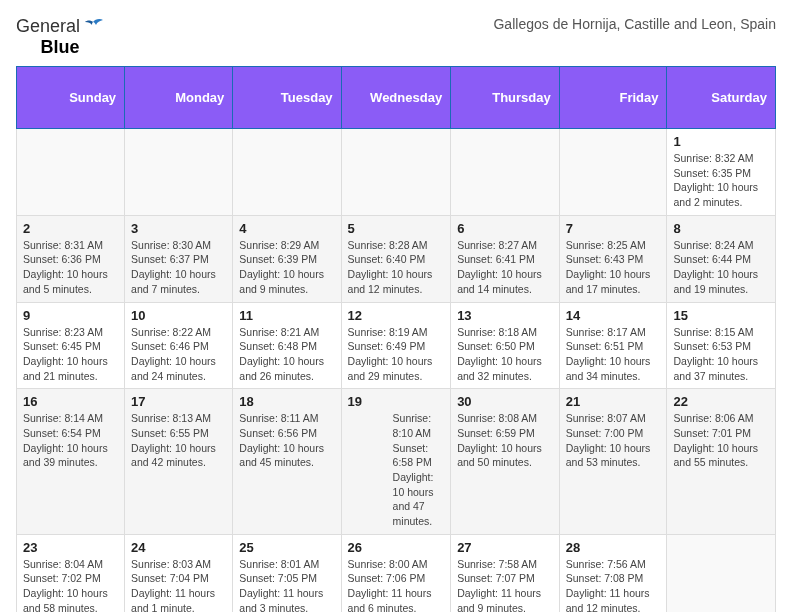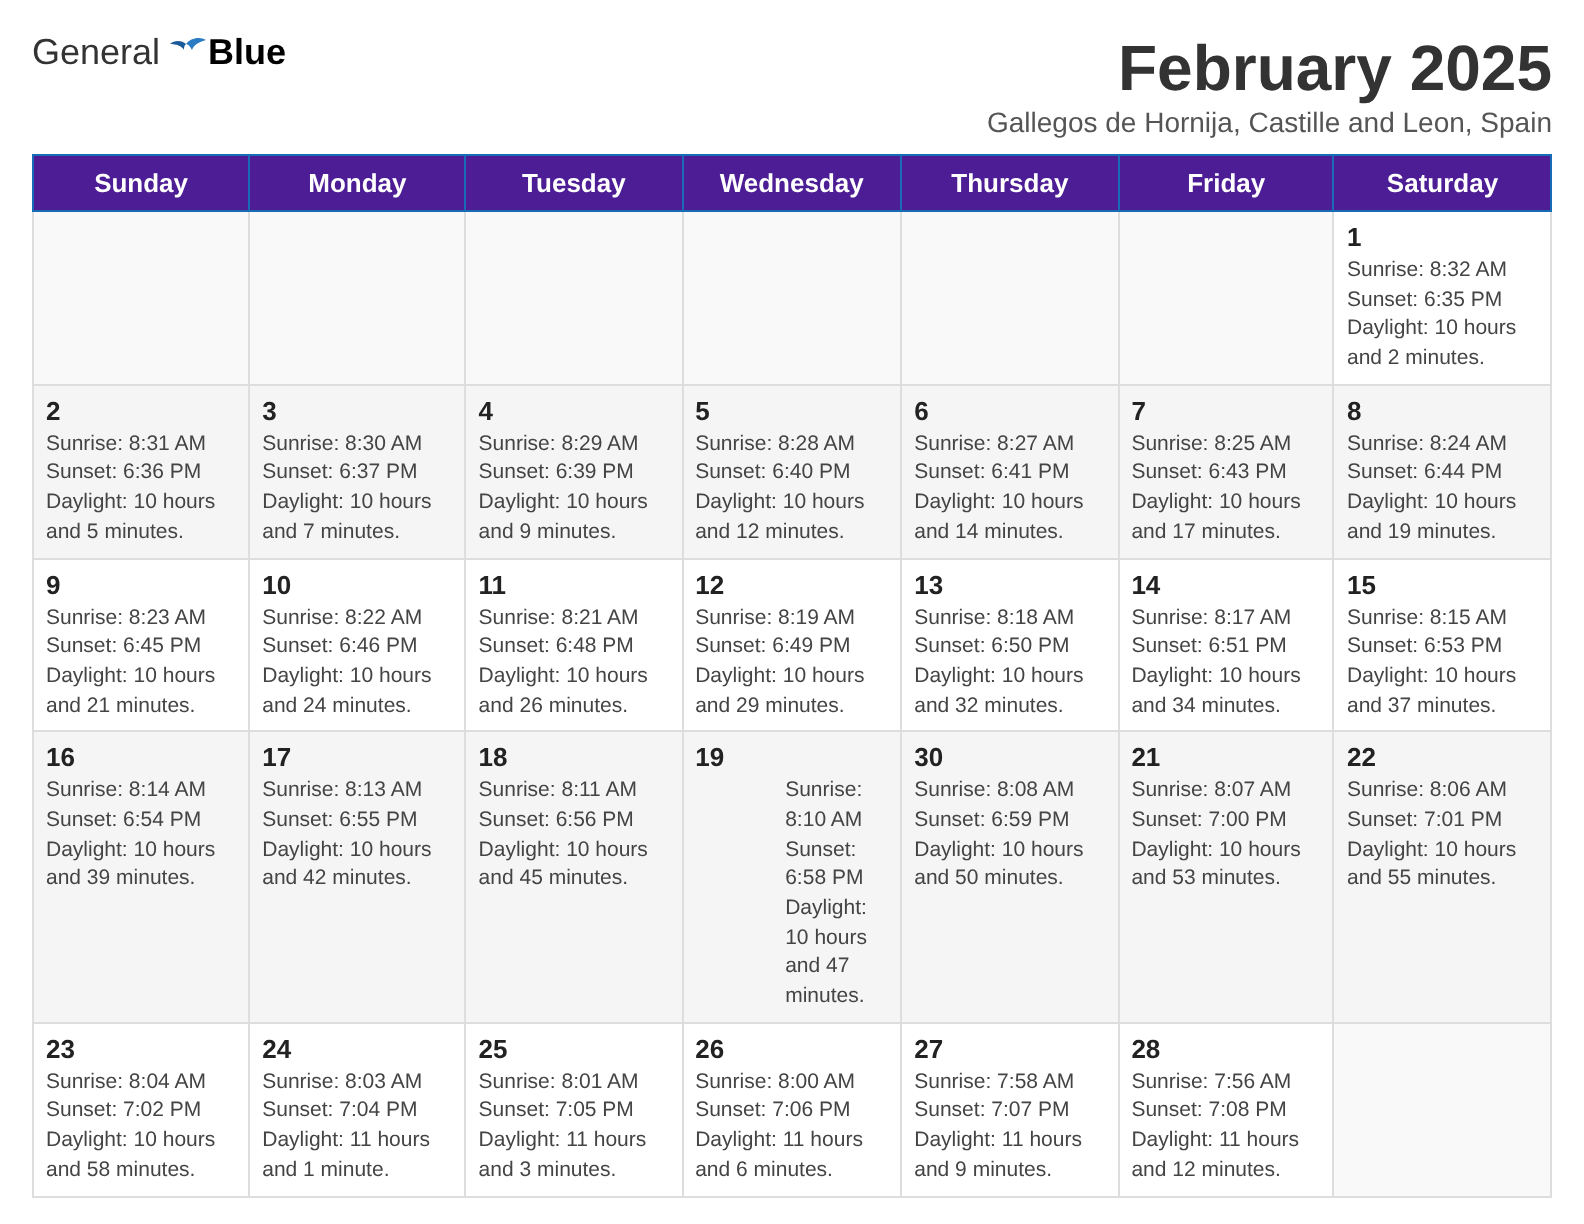--- a/index.html
+++ b/index.html
@@ -11,21 +11,21 @@
       padding: 16px;
     }
     .header {
       display: flex;
       justify-content: space-between;
       align-items: flex-start;
       margin-bottom: 8px;
     }
     .logo {
       display: flex;
-      flex-direction: row;
+      flex-direction: column;
       align-items: center;
     }
     .logo-row {
       display: flex;
       align-items: center;
       gap: 2px;
     }
     .title-section {
       text-align: right;
     }
@@ -37,26 +37,26 @@
     .location {
       font-size: 14px;
       color: #555;
     }
     .calendar {
       width: 100%;
       border-collapse: collapse;
       border: 1px solid #ccc;
     }
     .calendar th {
-      background-color: #4c1d95;
+      background-color: #8b5cf6;
       color: white;
-      padding: 6px 8px;
+      padding: 23px 8px;
       font-size: 13px;
       font-weight: bold;
-      text-align: center;
+      text-align: right;
       border: 1px solid #1a6bb5;
     }
     .calendar td {
       vertical-align: top;
       border: 1px solid #ddd;
       padding: 5px 6px;
       width: 110px;
       min-height: 90px;
       font-size: 11px;
       color: #333;
@@ -94,21 +94,20 @@
       <svg width="22" height="18" viewBox="0 0 22 18">
         <path d="M11 4 C13 1, 18 0, 21 2 C18 3, 15 4, 14 7 C13 5, 12 4, 11 4Z" fill="#2a7ac4"></path>
         <path d="M11 4 C9 2, 5 2, 3 4 C6 4, 9 5, 10 7 C10 5, 10.5 4.5, 11 4Z" fill="#1a5a9a"></path>
       </svg>
     </div>
     <div>
       <span style="font-size:18px;color:#000000;font-weight:bold;">Blue</span>
     </div>
   </div>
   <div class="title-section">
-    <div class="month-year">February 2025</div>
     <div class="location">Gallegos de Hornija, Castille and Leon, Spain</div>
   </div>
 </div>
 
 <table class="calendar">
   <thead>
     <tr>
     <th>Sunday</th>
         <th>Monday</th>
         <th>Tuesday</th>

